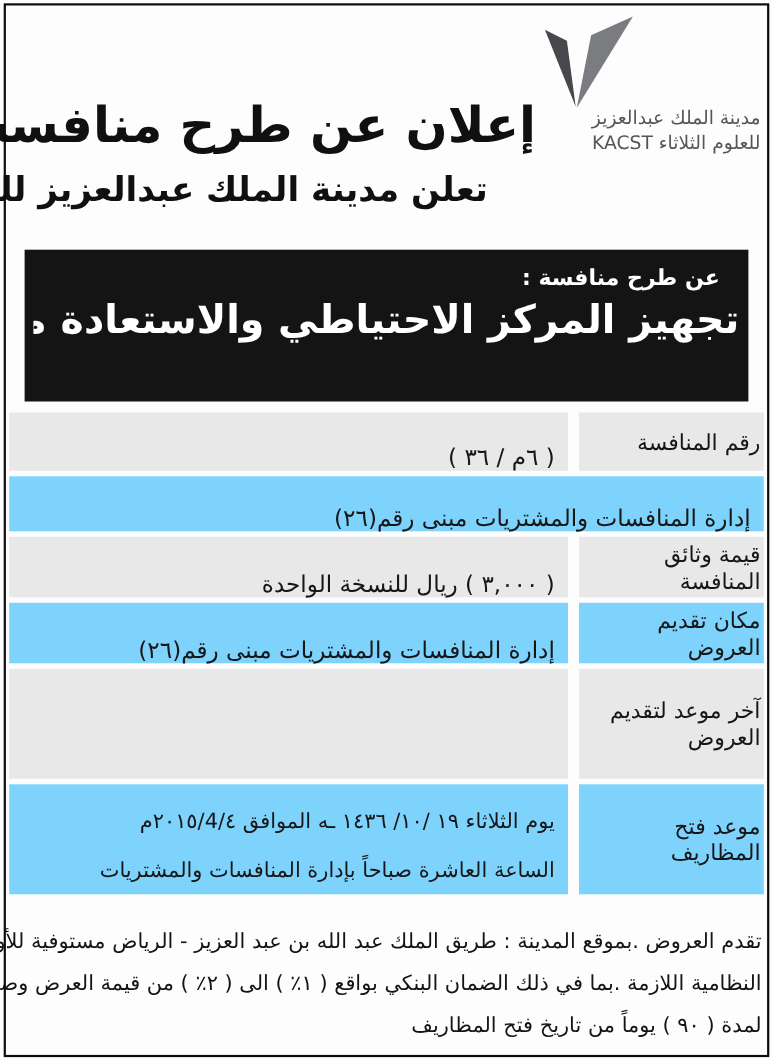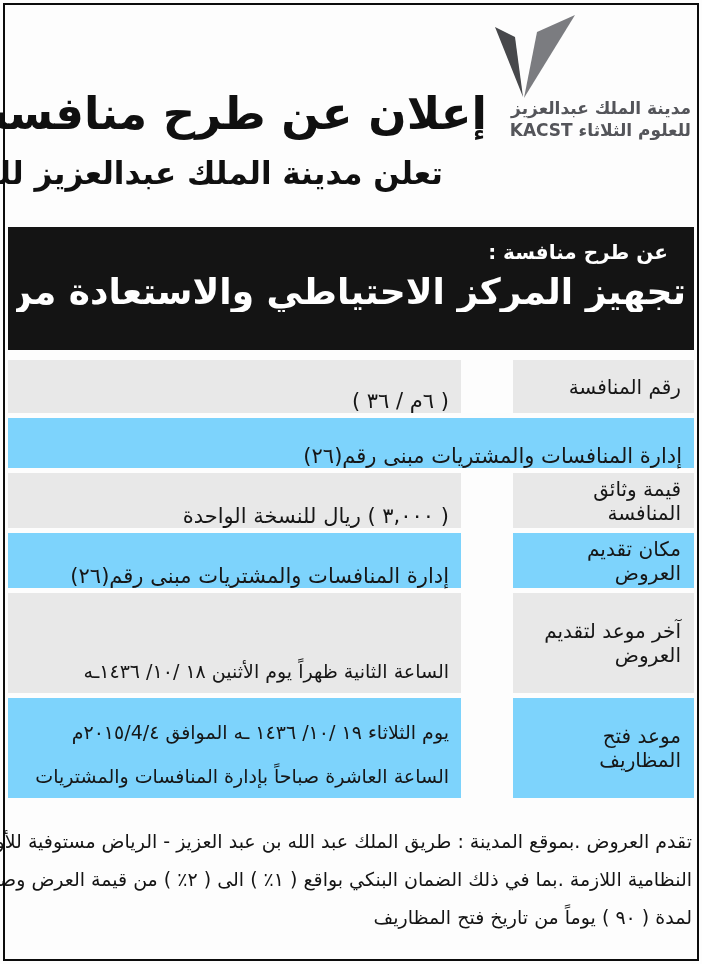--- a/index.html
+++ b/index.html
@@ -9,45 +9,45 @@
     color:#161616;
   }
   .frame{position:absolute;inset:3px;border:2px solid #0c0c0c;pointer-events:none;}
   .content{position:absolute;inset:7px;}
 
   
   .header{position:relative;height:220px;}
   .logo{position:absolute;top:6px;right:120px;}
   .brand{
     position:absolute;top:90px;right:4px;text-align:right;
-    color:#54555a;font-weight:bold;font-size:17px;line-height:22px;white-space:nowrap;
+    color:#54555a;font-weight:normal;font-size:17px;line-height:22px;white-space:nowrap;
   }
   .title{
     position:absolute;top:80px;right:208px;font-size:45px;font-weight:bold;
     color:#101010;white-space:nowrap;letter-spacing:-1px;
   }
   .subtitle{
     position:absolute;top:148px;right:252px;font-size:31px;font-weight:bold;
     color:#101010;white-space:nowrap;
   }
 
   
-  .banner{position:relative;margin:0 1px;height:123px;background:#141414;color:#ffffff;}
+  .banner{position:relative;margin:0 15px;height:138px;background:#141414;color:#ffffff;}
   .kicker{position:absolute;top:13px;right:26px;font-size:20px;font-weight:bold;}
   .banner-title{
     position:absolute;top:44px;right:8px;left:8px;text-align:right;
     font-size:36px;font-weight:bold;white-space:nowrap;overflow:hidden;
   }
 
   
   .tenders{margin:10px 1px 0;}
   .trow{display:flex;gap:10px;margin-bottom:5px;}
   .tlabel{
-    width:181px;flex:none;display:flex;align-items:center;
-    padding:0 13px;box-sizing:border-box;font-size:20px;margin-left:42px;
+    width:168px;flex:none;display:flex;align-items:center;
+    padding:0 3px;box-sizing:border-box;font-size:20px;
   }
   .tlabel.small{font-size:16px;}
   .tval{
     flex:1;display:flex;flex-direction:column;justify-content:flex-end;
     text-align:right;padding:0 12px;box-sizing:border-box;font-size:21px;
   }
   .r1{height:53px;}.r2{height:50px;}.r3{height:55px;}
   .r4{height:55px;}.r5{height:100px;}.r6{height:100px;}
   .light .tlabel,.light .tval{background:#e8e8e8;}
   .dark .tlabel,.dark .tval{background:#7dd3fc;}
@@ -107,21 +107,20 @@
       <div class="trow r4 dark">
         <div class="tlabel">مكان تقديم العروض</div>
         <div class="tval">
           <div>إدارة المنافسات والمشتريات مبنى رقم(٢٦)</div>
         </div>
       </div>
 
       <div class="trow r5 light two-line">
         <div class="tlabel">آخر موعد لتقديم العروض</div>
         <div class="tval">
-          <div>الساعة الثانية ظهراً يوم الأثنين ١٨ /١٠/ ١٤٣٦ـه</div>
         </div>
       </div>
 
       <div class="trow r6 dark two-line">
         <div class="tlabel">موعد فتح المظاريف</div>
         <div class="tval">
           <div>يوم الثلاثاء ١٩ /١٠/ ١٤٣٦ ـه الموافق ٢٠١٥/4/٤م</div>
           <div>الساعة العاشرة صباحاً بإدارة المنافسات والمشتريات</div>
         </div>
       </div>

